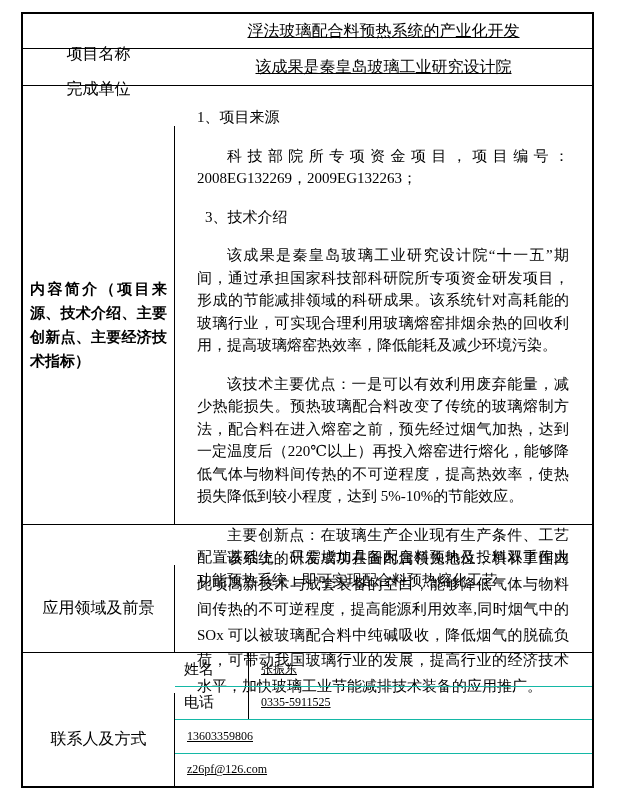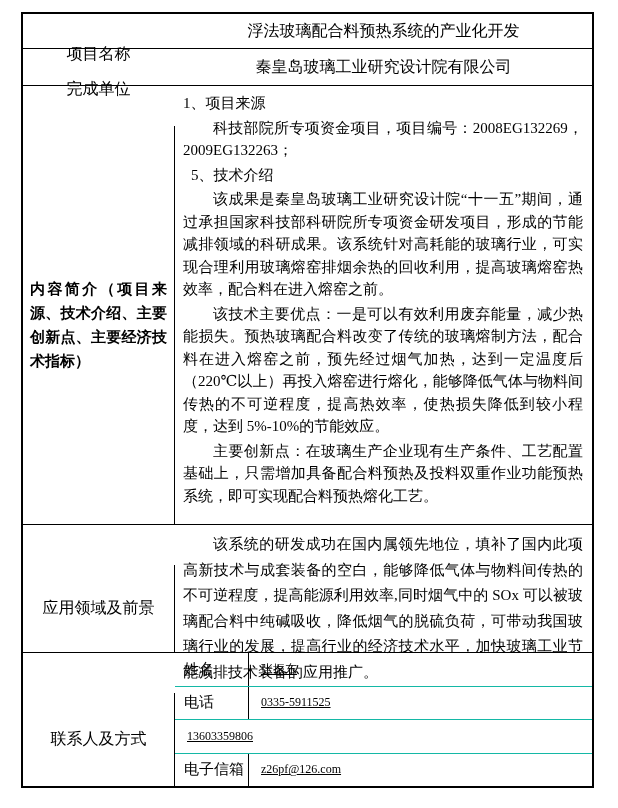--- a/index.html
+++ b/index.html
@@ -57,30 +57,31 @@
     font-weight: bold;
   }
   .cell-value {
     flex: 1;
     display: flex;
     align-items: center;
     justify-content: center;
     text-align: center;
     font-size: 16px;
     min-width: 0;
+    text-decoration: underline;
   }
   .cell-content {
     flex: 1;
     min-width: 0;
     padding: 4px 7px 0 6px;
     font-size: 15px;
     line-height: 22.5px;
     text-align: justify;
   }
-  .cell-content p { margin: 2px; }
+  .cell-content p { margin: 16px; }
   .p-indent { text-indent: 2em; }
   .p-num2 { padding-left: 8px; }
   .r4 .cell-content {
     padding-top: 5px;
     line-height: 25.5px;
   }
   .contact-grid {
     flex: 1;
     min-width: 0;
     display: flex;
@@ -116,32 +117,32 @@
 <div class="page">
   <div class="doc-table">
 
     <div class="row r1">
       <div class="cell-label">项目名称</div>
       <div class="cell-value">浮法玻璃配合料预热系统的产业化开发</div>
     </div>
 
     <div class="row r2">
       <div class="cell-label">完成单位</div>
-      <div class="cell-value">秦皇岛玻璃工业研究设计院有限公司</div>
+      <div class="cell-value">该成果是秦皇岛玻璃工业研究设计院</div>
     </div>
 
     <div class="row r3">
       <div class="cell-label wrap">
         <span>内容简介（项目来源、技术介绍、主要创新点、主要经济技术指标）</span>
       </div>
       <div class="cell-content">
         <p>1、项目来源</p>
         <p class="p-indent">科技部院所专项资金项目，项目编号：2008EG132269，2009EG132263；</p>
-        <p class="p-num2">5、技术介绍</p>
-        <p class="p-indent">该成果是秦皇岛玻璃工业研究设计院“十一五”期间，通过承担国家科技部科研院所专项资金研发项目，形成的节能减排领域的科研成果。该系统针对高耗能的玻璃行业，可实现合理利用玻璃熔窑排烟余热的回收利用，提高玻璃熔窑热效率，配合料在进入熔窑之前。</p>
+        <p class="p-num2">3、技术介绍</p>
+        <p class="p-indent">该成果是秦皇岛玻璃工业研究设计院“十一五”期间，通过承担国家科技部科研院所专项资金研发项目，形成的节能减排领域的科研成果。该系统针对高耗能的玻璃行业，可实现合理利用玻璃熔窑排烟余热的回收利用，提高玻璃熔窑热效率，降低能耗及减少环境污染。</p>
         <p class="p-indent">该技术主要优点：一是可以有效利用废弃能量，减少热能损失。预热玻璃配合料改变了传统的玻璃熔制方法，配合料在进入熔窑之前，预先经过烟气加热，达到一定温度后（220℃以上）再投入熔窑进行熔化，能够降低气体与物料间传热的不可逆程度，提高热效率，使热损失降低到较小程度，达到 5%-10%的节能效应。</p>
         <p class="p-indent">主要创新点：在玻璃生产企业现有生产条件、工艺配置基础上，只需增加具备配合料预热及投料双重作业功能预热系统，即可实现配合料预热熔化工艺。</p>
       </div>
     </div>
 
     <div class="row r4">
       <div class="cell-label">应用领域及前景</div>
       <div class="cell-content">
         <p class="p-indent">该系统的研发成功在国内属领先地位，填补了国内此项高新技术与成套装备的空白，能够降低气体与物料间传热的不可逆程度，提高能源利用效率,同时烟气中的 SOx 可以被玻璃配合料中纯碱吸收，降低烟气的脱硫负荷，可带动我国玻璃行业的发展，提高行业的经济技术水平，加快玻璃工业节能减排技术装备的应用推广。</p>
       </div>
@@ -155,20 +156,19 @@
           <div class="contact-value">张振东</div>
         </div>
         <div class="contact-row">
           <div class="contact-label">电话</div>
           <div class="contact-value">0335-5911525</div>
         </div>
         <div class="contact-row">
           <div class="contact-value">13603359806</div>
         </div>
         <div class="contact-row">
-          <div class="contact-label">电子信箱</div>
           <div class="contact-value">z26pf@126.com</div>
         </div>
       </div>
     </div>
 
   </div>
 </div>
 
 </body></html>

